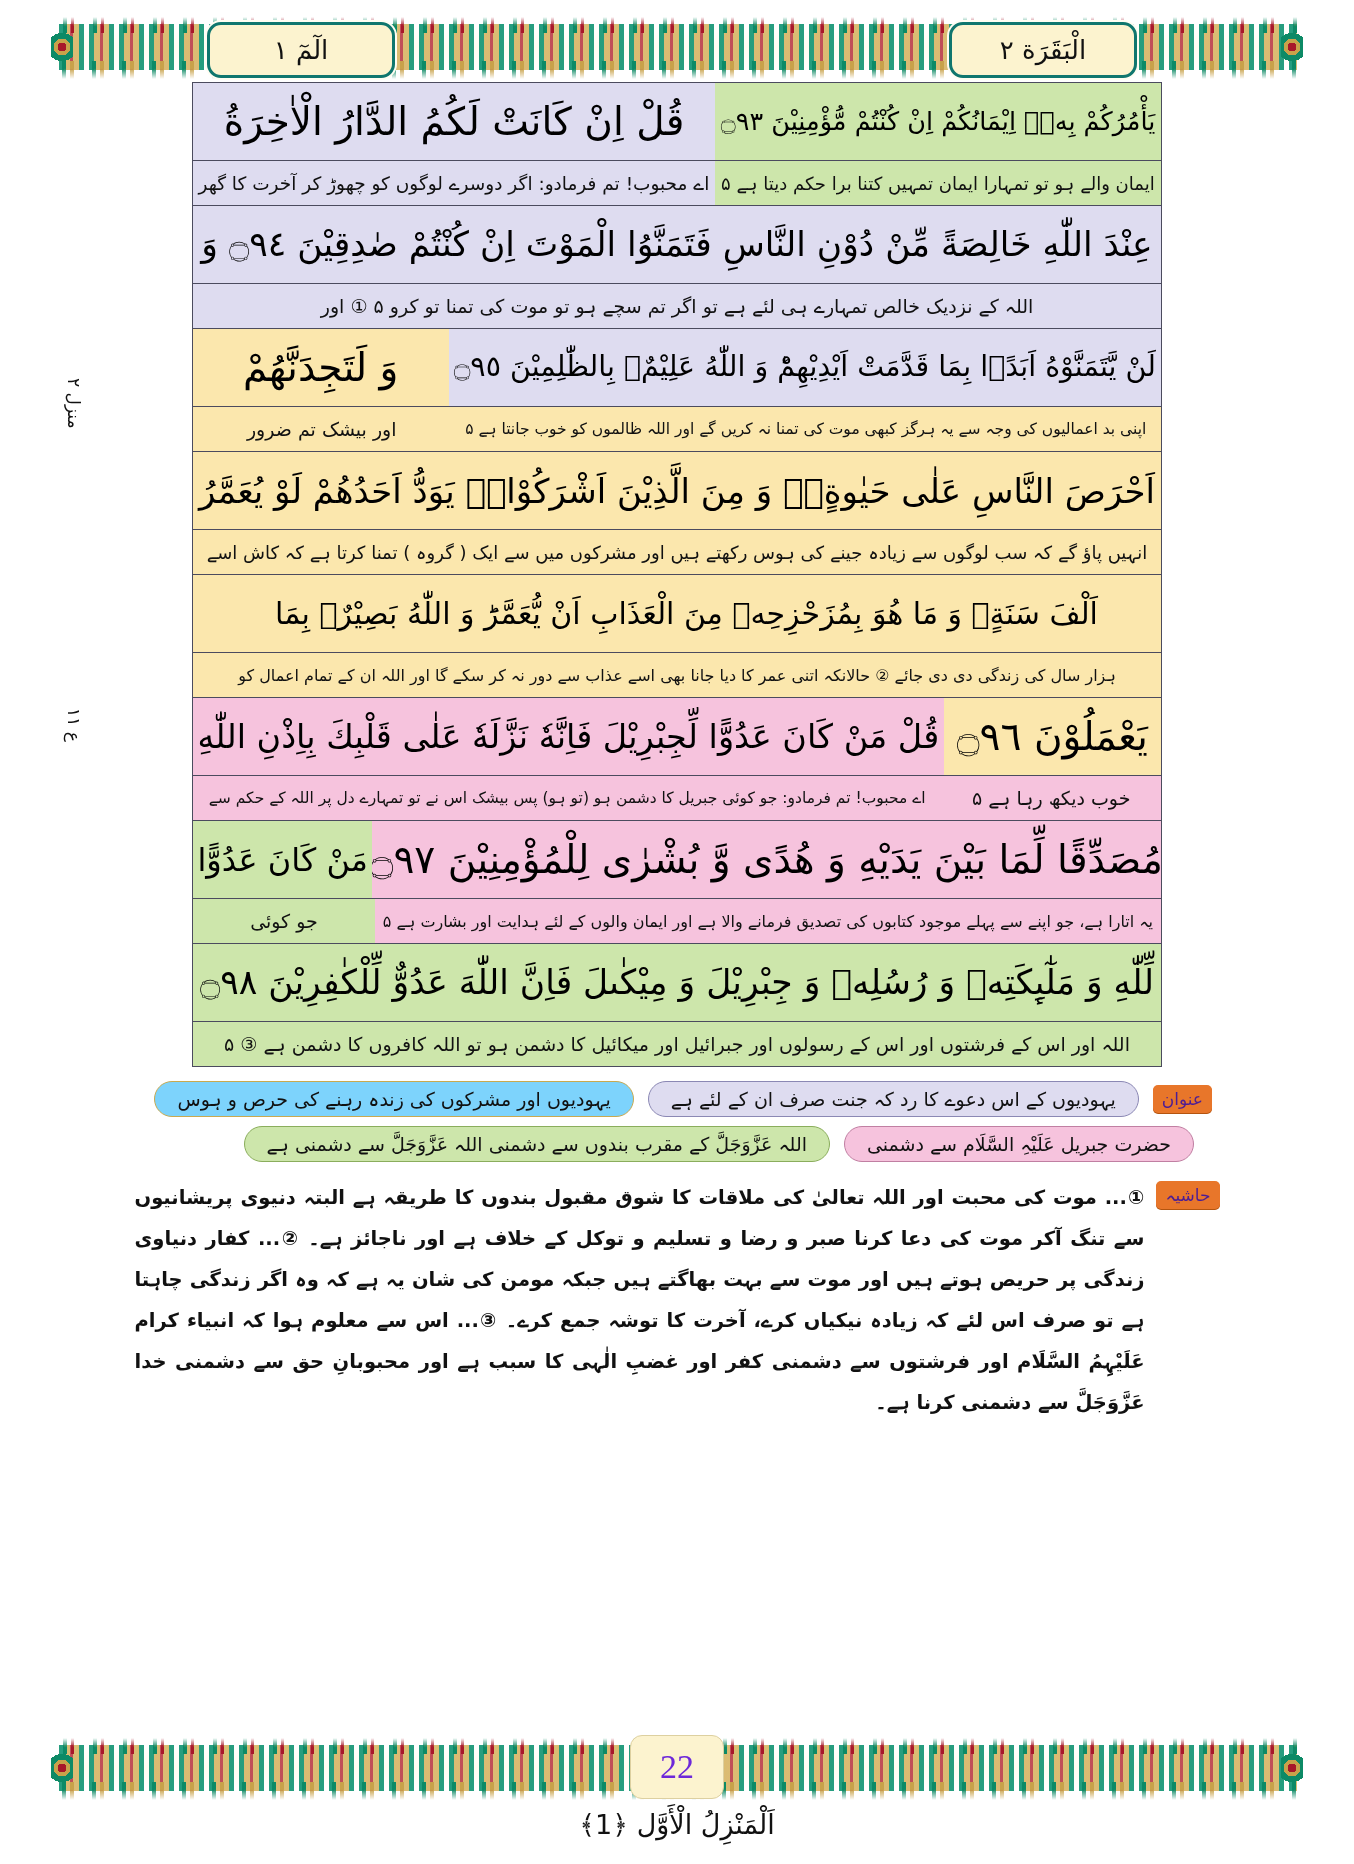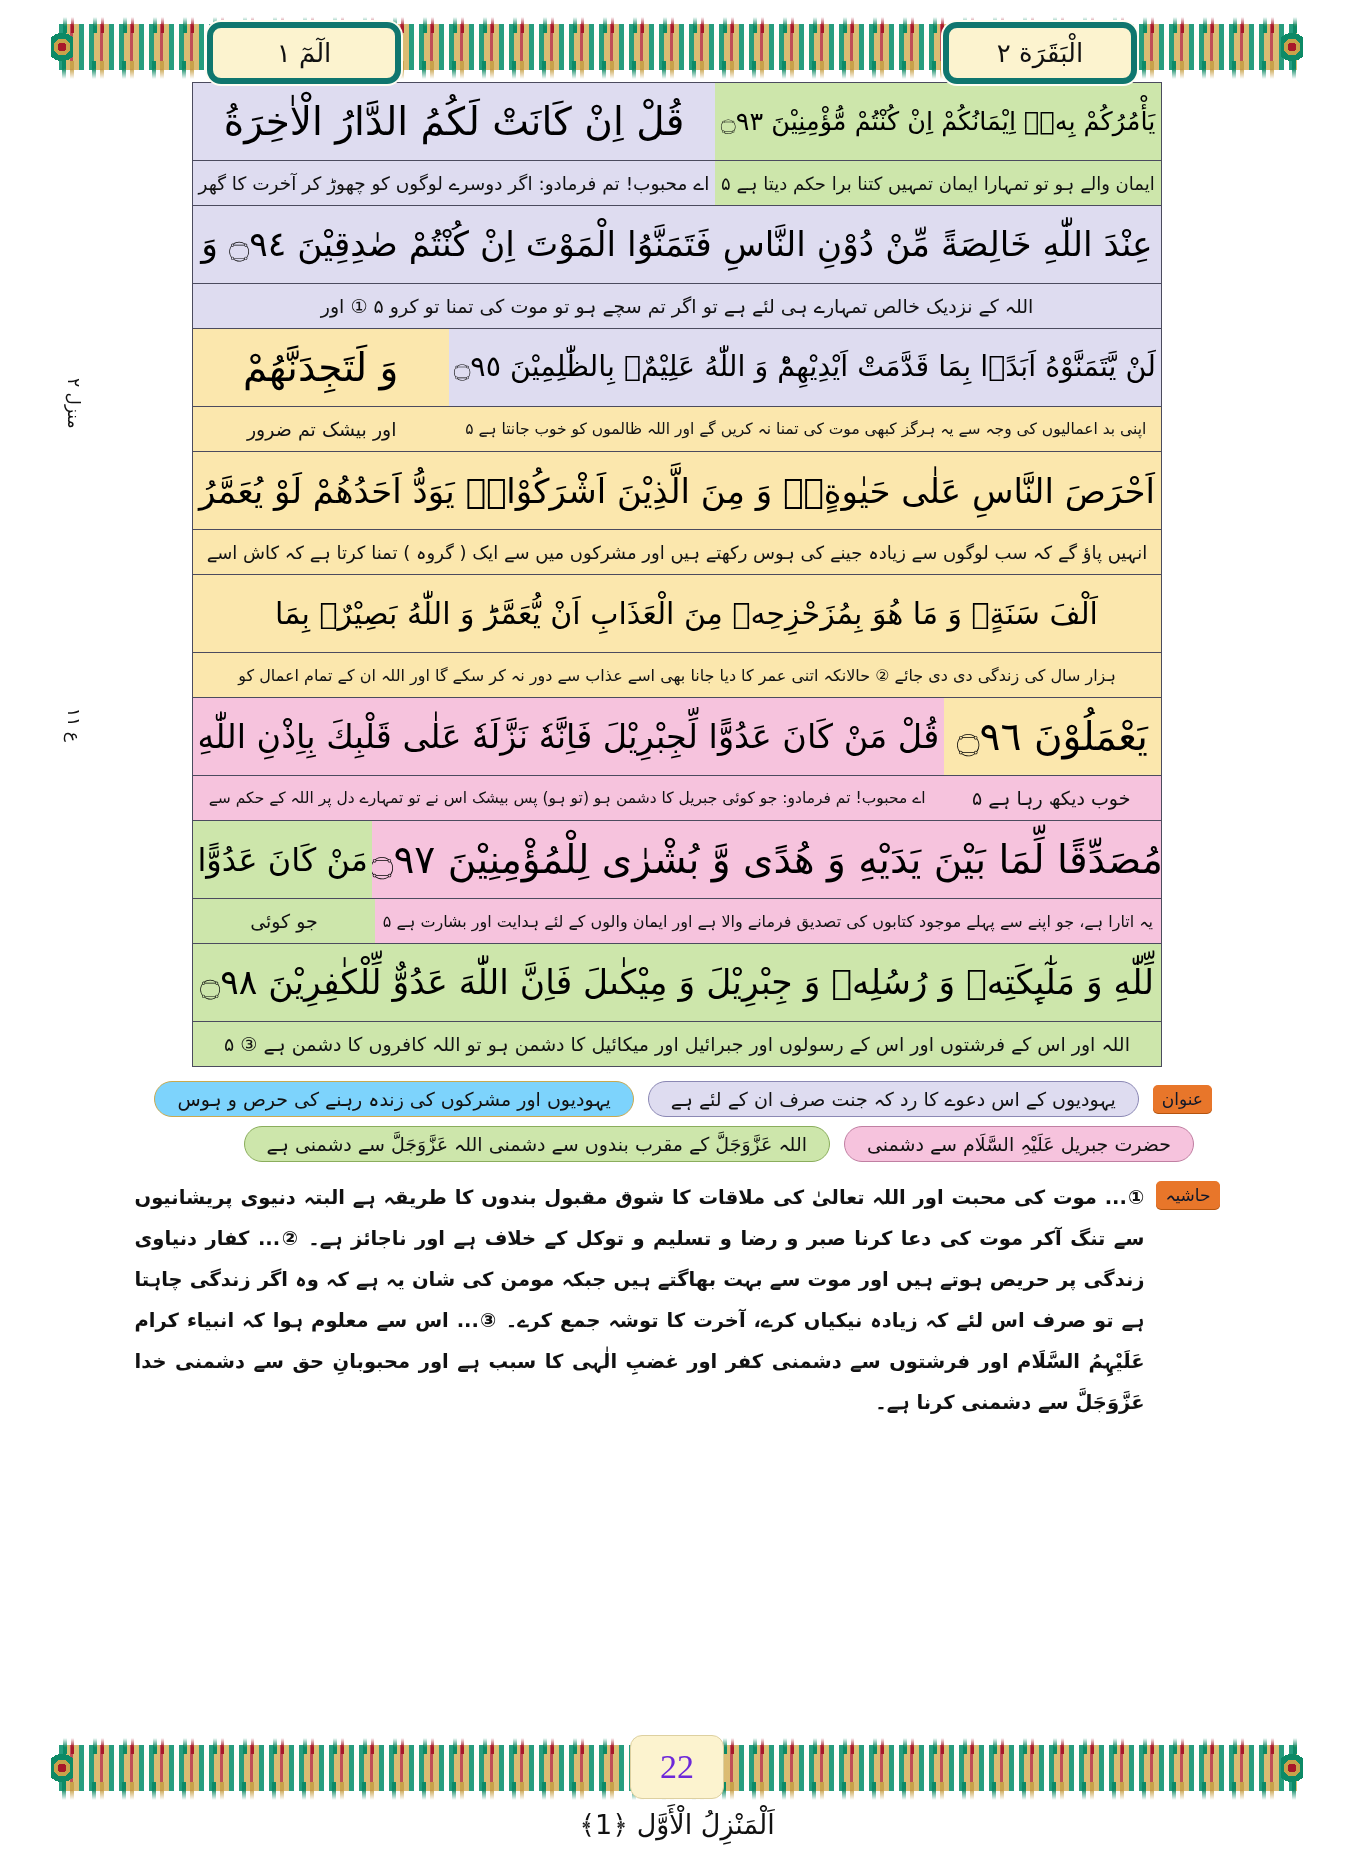--- a/index.html
+++ b/index.html
@@ -63,21 +63,21 @@
     position:absolute;top:14px;width:22px;height:34px;
     background:radial-gradient(circle at 50% 50%, #a8172a 0 22%, #c8a24a 22% 42%, #0d8a66 42% 70%, transparent 70%);
   }
   .band .endcap.l{left:-6px}
   .band .endcap.r{right:-6px}
 
   .cartouche{
     position:absolute;top:6px;
     height:50px;min-width:150px;
     background:#fcf3cf;
-    border:6px solid #0f766e;
+    border:3px solid #0f766e;
     border-radius:14px;
     display:flex;align-items:center;justify-content:center;
     box-shadow:0 0 0 2px #fffdf2;
     z-index:3;
     padding:0 16px;
   }
   .cartouche span{
     font-family:"DejaVu Sans","Liberation Sans",sans-serif;
     font-size:26px;color:#111;white-space:nowrap;direction:rtl;
   }
@@ -169,21 +169,21 @@
     display:flex;flex-direction:column;gap:9px;
     flex:0 0 auto;
     align-items:flex-end;
   }
   .topicrow{
     display:flex;flex-direction:row-reverse;
     align-items:center;gap:14px;width:100%;
     justify-content:flex-start;
   }
   .badge{
-    background:#e8762a;color:#0f172a;
+    background:#e8762a;color:#4c1d95;
     border-radius:5px;
     padding:4px 9px;
     font-size:17px;
     direction:rtl;
     flex:0 0 auto;
     box-shadow:0 1px 0 #b4540f;
   }
   .pill{
     border:1.4px solid #7d7d8c;
     border-radius:22px;

